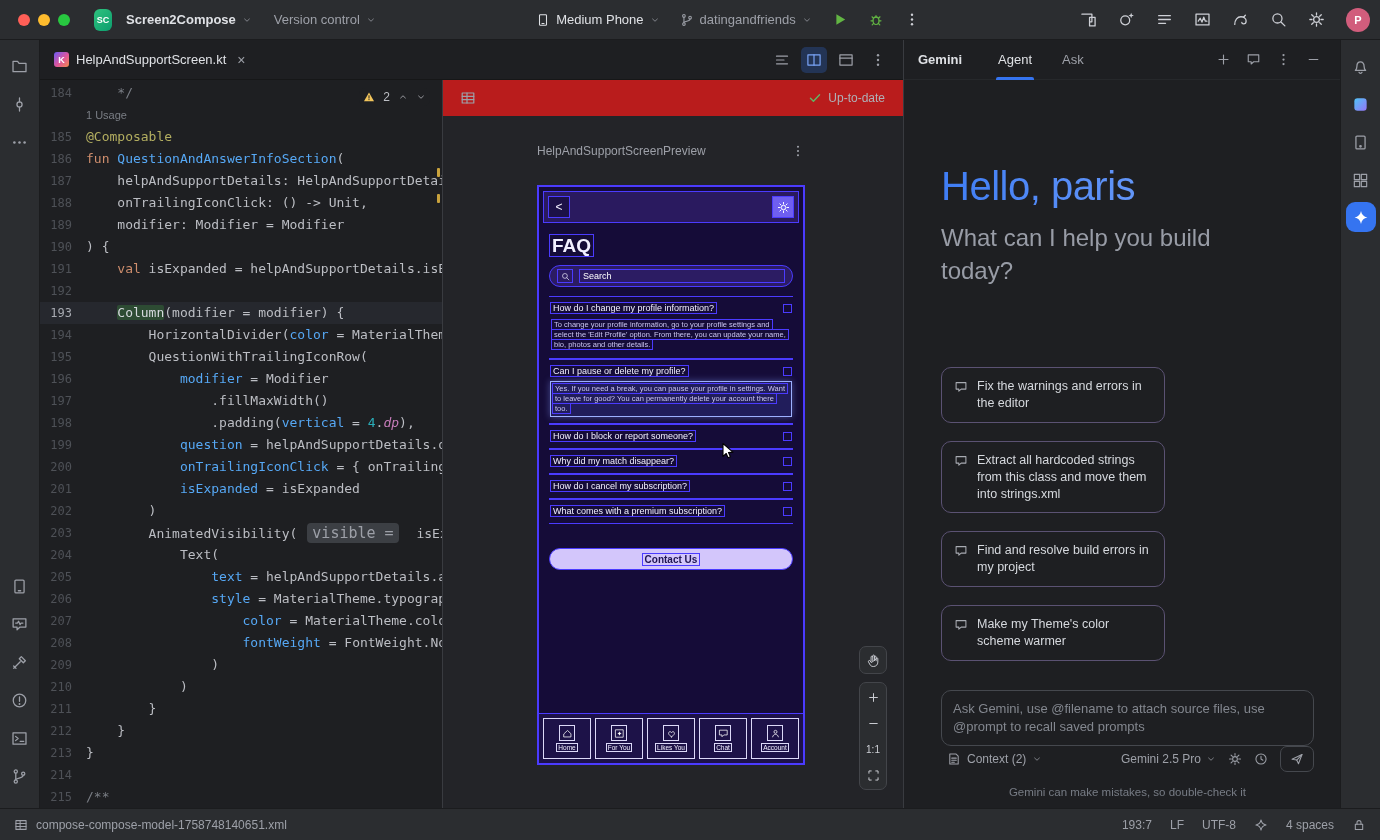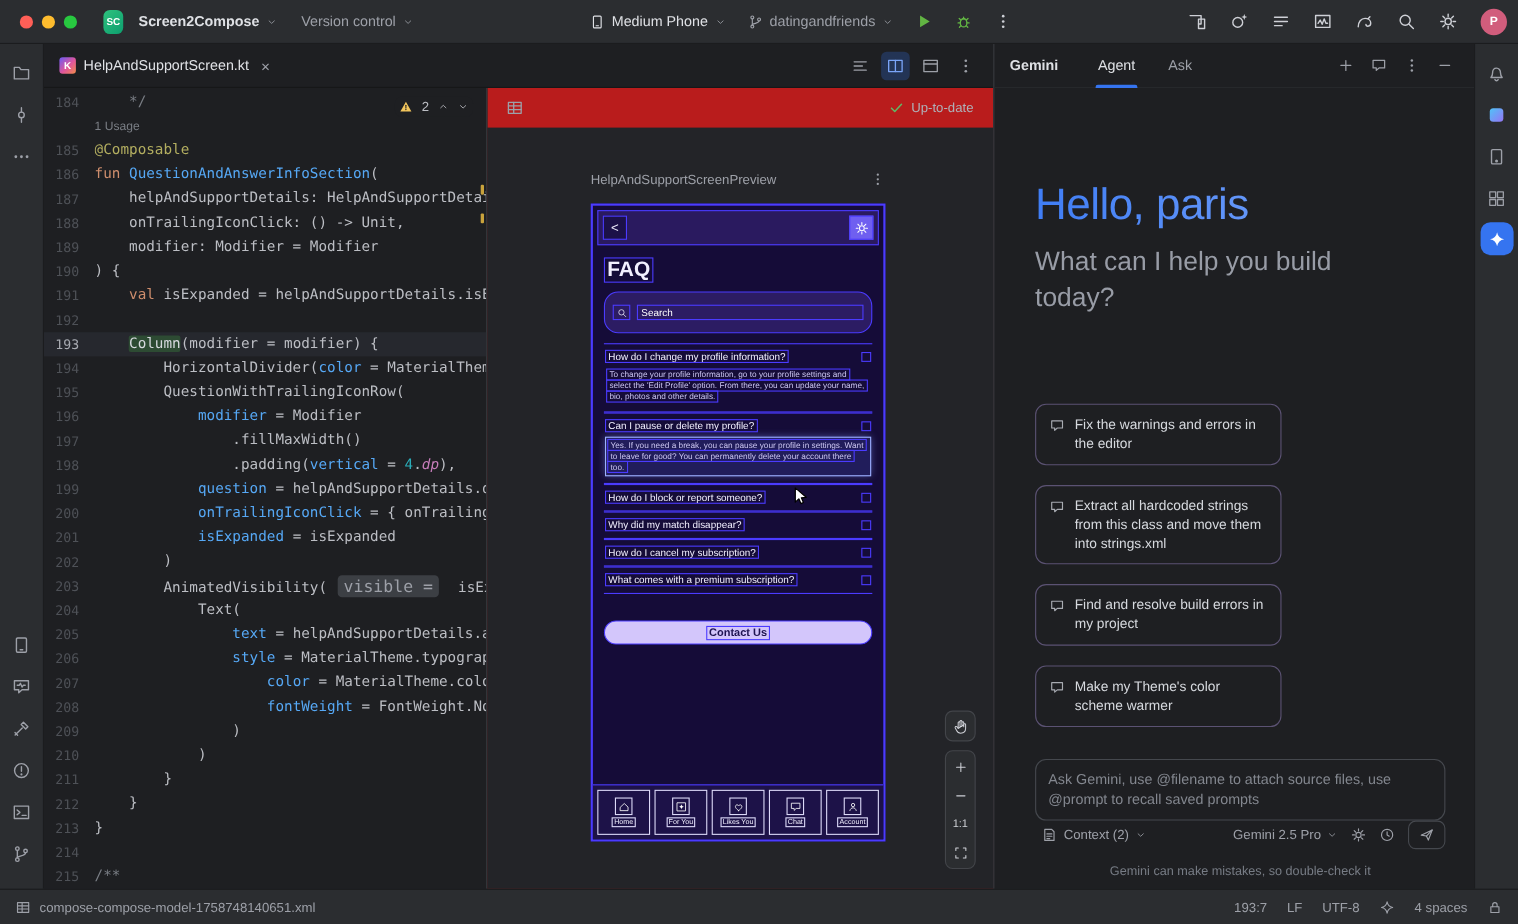--- a/index.html
+++ b/index.html
@@ -73,36 +73,36 @@
   .inspection{position:absolute;top:8px;right:12px;display:flex;align-items:center;gap:8px;font-size:12px;
     color:#bcbec4;background:rgba(30,31,34,.9);padding:2px 4px;border-radius:6px;z-index:5}
   .stripe-mark{position:absolute;right:2px;width:3px;height:9px;background:#c9a23c;border-radius:1px}
 
   
   .preview-pane{flex:1;display:flex;flex-direction:column;background:#b91c1c}
   .pv-toolbar{height:36px;display:flex;align-items:center;justify-content:space-between;padding:0 18px 0 12px;
     color:#afb1b8;font-size:12px}
   .upd{display:flex;align-items:center;gap:6px}
   .pv-canvas{flex:1;position:relative;background:#232428}
-  .pv-title-row{position:absolute;left:94px;top:40px;width:268px;display:flex;justify-content:space-between;
+  .pv-title-row{position:absolute;left:94px;top:28px;width:268px;display:flex;justify-content:space-between;
     align-items:center;color:#9da0a8;font-size:12px}
 
   
   .phone{position:absolute;left:94px;top:69px;width:268px;height:580px;background:#150c38;border:2px solid #4b3bff;
     display:flex;flex-direction:column;color:#f2f0ff}
   .wbox{border:1px solid #4b3bff;-webkit-box-decoration-break:clone;box-decoration-break:clone;padding:0 2px}
   .ph-topbar{height:32px;margin:4px;background:#2a1a5f;border:1px solid #4b3bff;display:flex;align-items:center;
     justify-content:space-between;padding:0 4px}
   .ph-back{width:22px;height:22px;border:1px solid #4b3bff;background:#1c1148;display:flex;align-items:center;
     justify-content:center;font-size:12px;cursor:pointer}
   .ph-gear{width:22px;height:22px;border:1px solid #4b3bff;background:#6f5ff0;display:flex;align-items:center;
     justify-content:center;color:#fff;cursor:pointer}
   .ph-gear svg{width:13px;height:13px}
   .ph-title{padding:8px 10px 5px;font-size:19px;font-weight:bold}
-  .ph-search{margin:3px 10px 9px;height:38px;border:1px solid #4b3bff;border-radius:13px;background:#2c1c63;
+  .ph-search{margin:3px 10px 9px;height:22px;border:1px solid #4b3bff;border-radius:13px;background:#2c1c63;
     display:flex;align-items:center;gap:6px;padding:0 7px;font-size:9px}
   .ph-mag{width:16px;height:14px;border:1px solid #4b3bff;display:flex;align-items:center;justify-content:center}
   .ph-mag svg{width:9px;height:9px}
   .ph-search-txt{flex:1;border:1px solid #4b3bff;padding:1px 3px;font-size:9px;color:#fff}
   .ph-list{padding:0 10px}
   .fitem{border-top:1px solid #4b3bff;border-bottom:1px solid #4b3bff;padding:5px 1px 6px;margin-bottom:0;cursor:pointer}
   .fq{display:flex;justify-content:space-between;align-items:center;font-size:9px}
   .fico{width:9px;height:9px;border:1px solid #4b3bff;flex:0 0 9px;margin-left:6px}
   .fa{margin-top:4px;font-size:7.5px;line-height:10px;color:#cac4f0;padding:2px 1px}
   .fitem.sel .fa{border:1.5px solid #9db0ff;background:rgba(90,110,255,.18);box-shadow:0 0 7px rgba(130,150,255,.45)}

